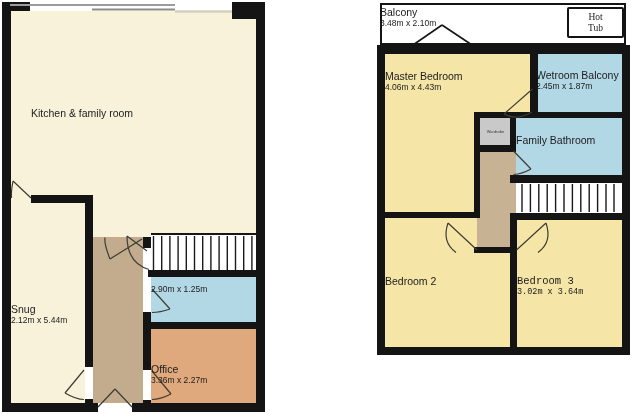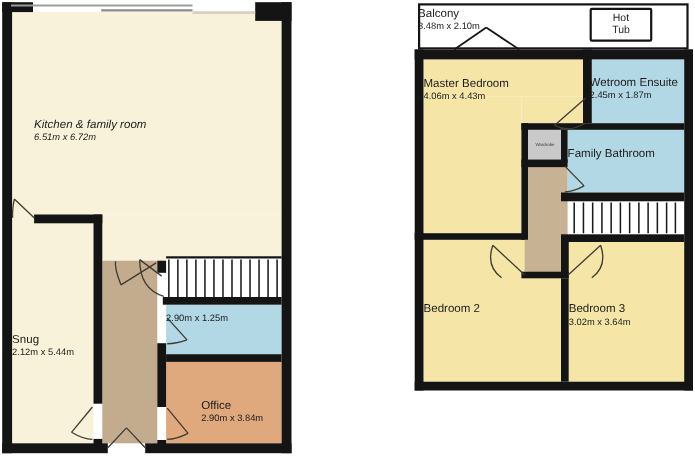--- a/index.html
+++ b/index.html
@@ -50,40 +50,39 @@
     <div class="wall" style="left:232px;top:2px;width:33px;height:17px;"></div>
     <div class="wall" style="left:31px;top:195px;width:62px;height:8px;"></div>
     <div class="wall" style="left:85px;top:195px;width:8px;height:172px;"></div>
     <div class="wall" style="left:85px;top:399px;width:8px;height:8px;"></div>
     <div class="wall" style="left:143px;top:237px;width:8px;height:11px;"></div>
     <div class="wall" style="left:143px;top:312px;width:8px;height:58px;"></div>
     <div class="wall" style="left:143px;top:400px;width:8px;height:5px;"></div>
     <div class="wall" style="left:148px;top:270px;width:108px;height:7px;"></div>
     <div class="wall" style="left:151px;top:322px;width:105px;height:7px;"></div>
 
-    <div class="lbl" style="left:31px;top:107px;width:205px;font-style:italic;">
+    <div class="lbl" style="left:31px;top:107px;width:205px;">
       <div class="nm">Kitchen &amp; family room</div>
-      <div class="dm">6.51m x 6.72m</div>
     </div>
     <div class="lbl" style="left:11px;top:303px;width:74px;">
       <div class="nm">Snug</div>
       <div class="dm">2.12m x 5.44m</div>
     </div>
     <div class="lbl" style="left:151px;top:284px;width:105px;">
       <div class="dm">2.90m x 1.25m</div>
     </div>
-    <div class="lbl" style="left:151px;top:363px;width:117px;margin-left:32px;">
+    <div class="lbl" style="left:151px;top:363px;width:117px;">
       <div class="nm">Office</div>
-      <div class="dm">2.90m x 3.84m</div>
+      <div class="dm">3.36m x 2.27m</div>
     </div>
   </div>
 
   <div>
     <div class="balcony" style="left:380px;top:3px;width:246px;height:42px;"></div>
-    <div class="hottub" style="left:536px;top:7px;width:57px;height:31px;">
+    <div class="hottub" style="left:567px;top:7px;width:57px;height:31px;font-family:Liberation Serif, serif;">
       <div>Hot</div>
       <div>Tub</div>
     </div>
 
     <div class="room rm-yellow" style="left:385px;top:54px;width:145px;height:34px;"></div>
     <div class="room rm-yellow" style="left:385px;top:88px;width:89px;height:124px;"></div>
     <div class="room rm-yellow" style="left:474px;top:88px;width:56px;height:24px;"></div>
     <div class="room rm-blue" style="left:538px;top:54px;width:84px;height:58px;"></div>
     <div class="room rm-gray" style="left:480px;top:118px;width:30px;height:27px;"></div>
     <div class="room rm-blue" style="left:516px;top:118px;width:106px;height:57px;"></div>
@@ -115,30 +114,30 @@
 
     <div class="lbl" style="left:380px;top:6px;width:248px;">
       <div class="nm">Balcony</div>
       <div class="dm">3.48m x 2.10m</div>
     </div>
     <div class="lbl" style="left:385px;top:70px;width:116px;">
       <div class="nm">Master Bedroom</div>
       <div class="dm">4.06m x 4.43m</div>
     </div>
     <div class="lbl" style="left:536px;top:69px;width:88px;">
-      <div class="nm">Wetroom Ensuite</div>
+      <div class="nm">Wetroom Balcony</div>
       <div class="dm">2.45m x 1.87m</div>
     </div>
     <div class="lbl" style="left:516px;top:134px;width:106px;">
       <div class="nm">Family Bathroom</div>
     </div>
     <div class="lbl" style="left:385px;top:275px;width:110px;">
       <div class="nm">Bedroom 2</div>
     </div>
-    <div class="lbl" style="left:517px;top:275px;width:85px;">
+    <div class="lbl" style="left:517px;top:275px;width:85px;font-family:Liberation Mono, monospace;">
       <div class="nm">Bedroom 3</div>
       <div class="dm">3.02m x 3.64m</div>
     </div>
   </div>
 
   <svg class="overlay" width="632" height="418" viewBox="0 0 632 418">
 
     <path d="M10 5 H175" stroke="#9b9b9b" stroke-width="2" fill="none"></path>
     <path d="M92 9.5 H175" stroke="#8b8b8b" stroke-width="2" fill="none"></path>
     <path d="M175 11.5 H232" stroke="#d6d0bf" stroke-width="2.5" fill="none"></path>

